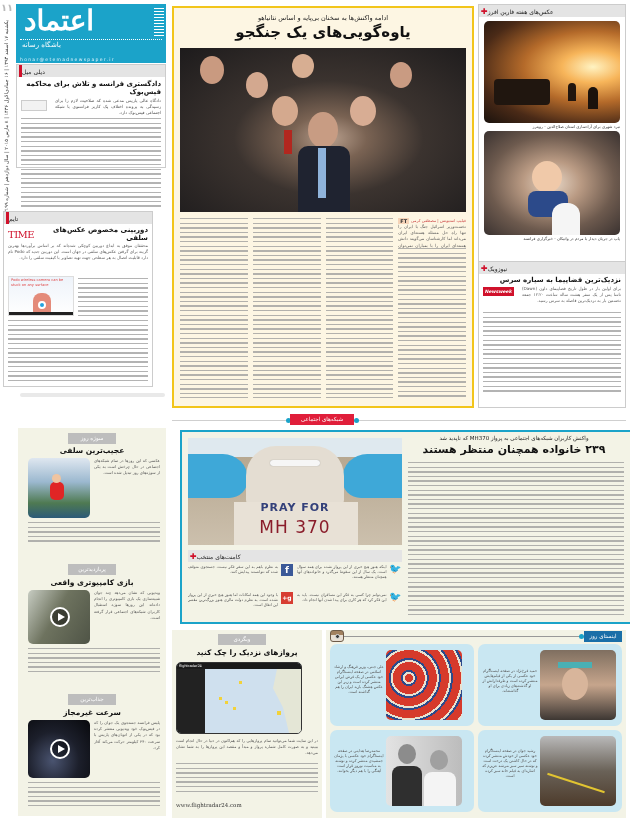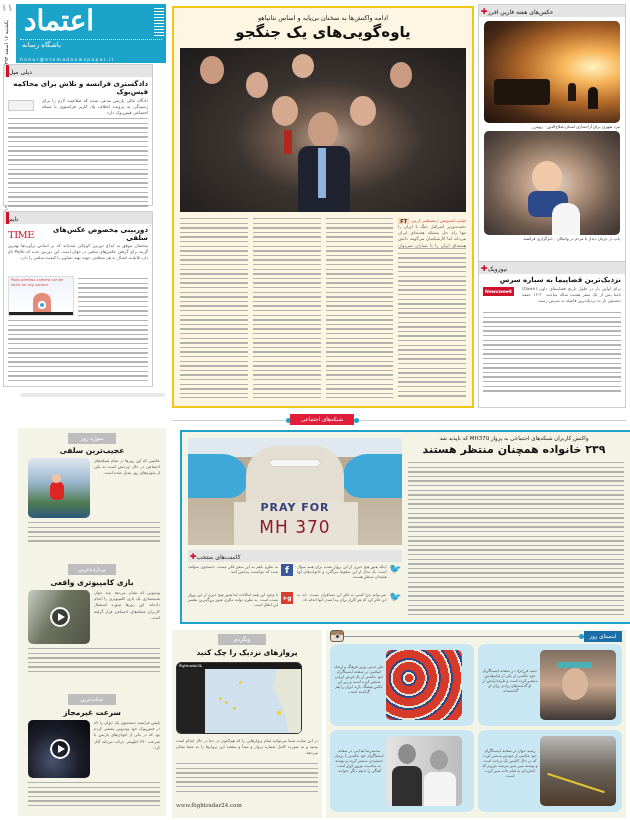--- a/index.html
+++ b/index.html
@@ -23,21 +23,21 @@
 </div>
 
 <div class="abs" style="left:16px;top:4px;width:150px;height:52px;background:#1ba3c9">
   <div style="position:absolute;left:8px;top:0;font-family:'DejaVu Serif',serif;font-size:28px;color:#fff;font-weight:bold;direction:rtl;letter-spacing:-1px">اعتماد</div>
   <div style="position:absolute;right:2px;top:4px;width:10px;height:30px;background:repeating-linear-gradient(to bottom,#fff 0,#fff 1px,transparent 1px,transparent 3px)"></div>
   <div style="position:absolute;left:4px;right:4px;top:35px;border-top:1px dotted #fff"></div>
   <div style="position:absolute;left:6px;top:37px;font-size:7px;color:#fff;direction:rtl">باشگاه رسانه</div>
 </div>
 <div class="abs" style="left:16px;top:56px;width:150px;height:7px;background:#1ba3c9;color:#e0f6ff;font-size:4.5px;letter-spacing:1.3px;padding-left:4px;line-height:7px">honar@etemadnewspaper.ir</div>
 
-<div class="abs" style="left:3px;top:64px;width:150px;height:142px;border:1px solid #ccc;background:#fff">
+<div class="abs" style="left:16px;top:64px;width:150px;height:104px;border:1px solid #ccc;background:#fff">
   <div class="sechead">
       <span>دیلی میل</span>
       <span class="mark"></span>
     </div>
   <div class="headline" style="font-size:7px;padding:3px 4px 2px">دادگستری فرانسه و تلاش برای محاکمه فیس‌بوک</div>
   <div style="float:left;margin:2px 4px;width:26px;height:11px;border:1px solid #ccc;background:#f2f2f2"></div>
   <div class="txt" style="padding:0 4px;font-size:4.3px;height:18px;overflow:hidden">دادگاه عالی پاریس مدعی شده که صلاحیت لازم را برای رسیدگی به پرونده اختلاف یک کاربر فرانسوی با شبکه اجتماعی فیس‌بوک دارد.</div>
   <div class="txtlines" style="margin:2px 4px;height:90px"></div>
 </div>
 

